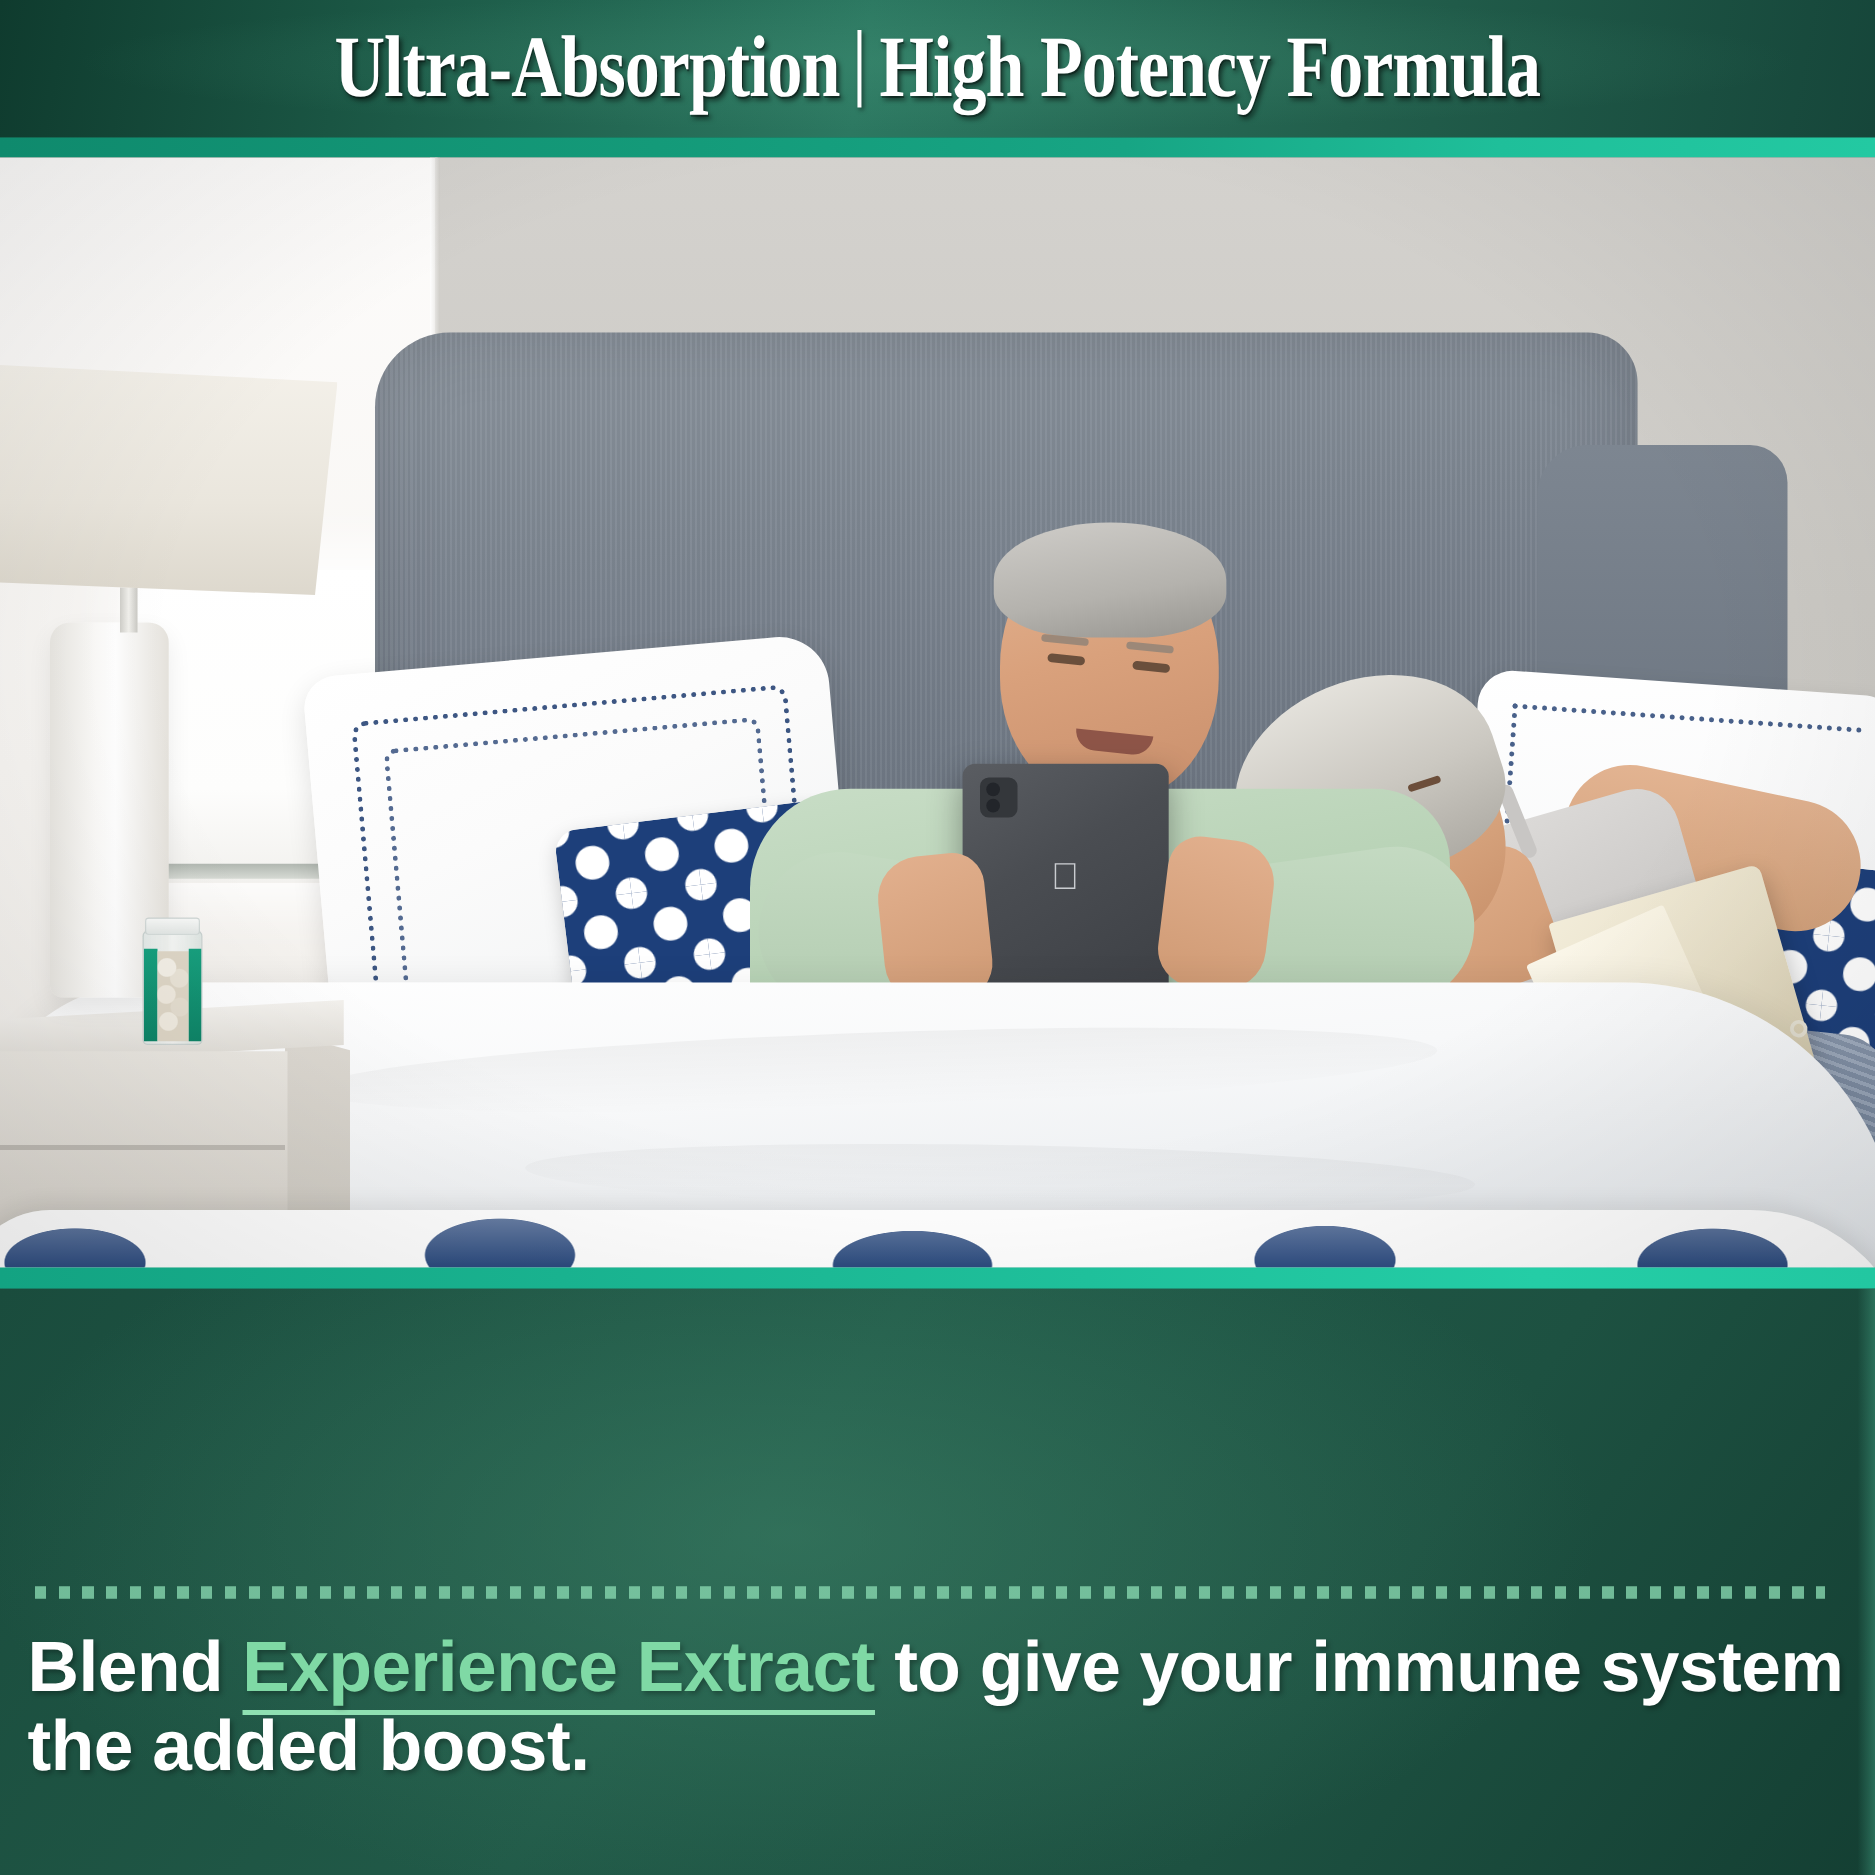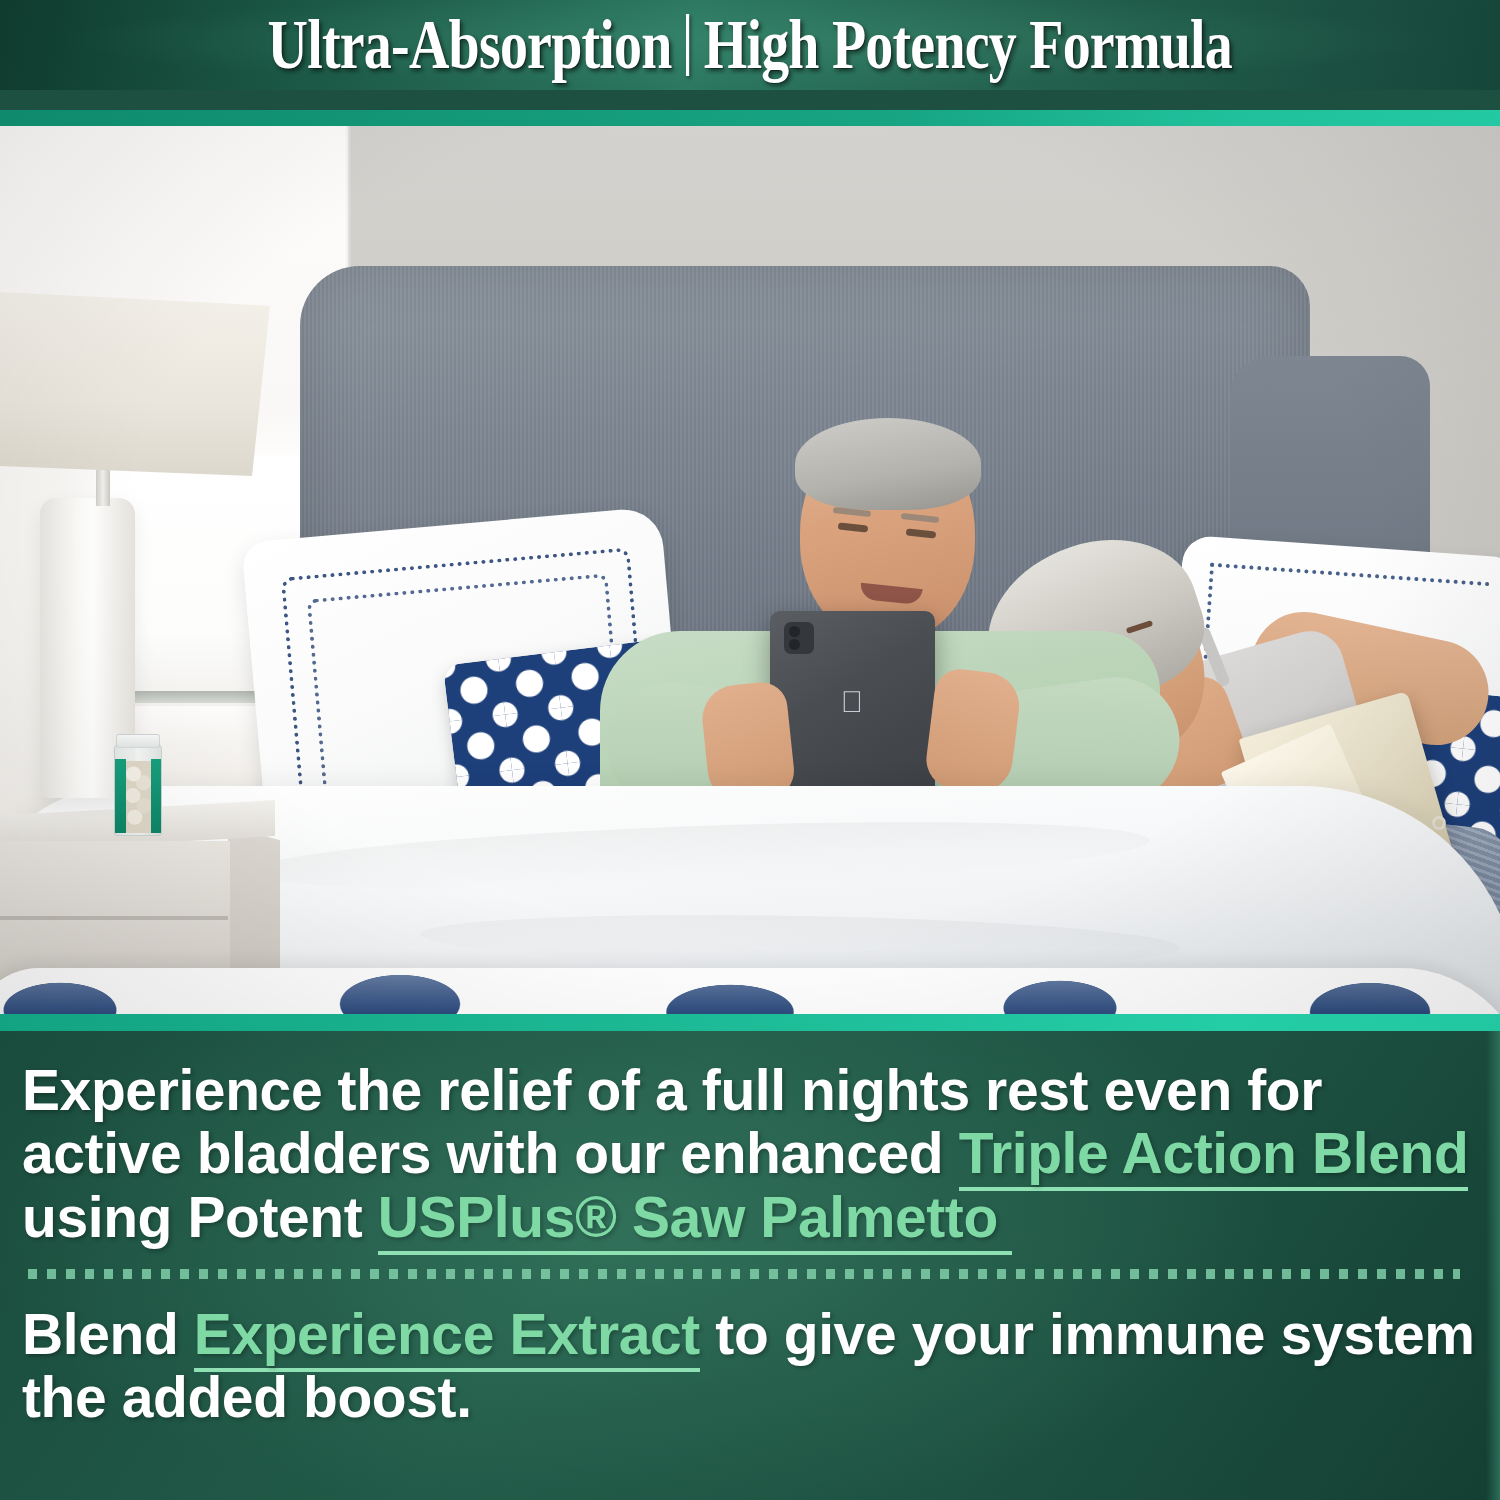--- a/index.html
+++ b/index.html
@@ -6,21 +6,21 @@
   * { margin:0; padding:0; box-sizing:border-box; }
   html, body {
     width:1500px; height:1500px;
     font-family:"Liberation Sans", sans-serif;
     background:#1d5040; overflow:hidden;
   }
   .page { position:relative; width:1500px; height:1500px; }
 
   
   .header-banner {
-    position:absolute; left:0; top:0; width:1500px; height:90px;
+    position:absolute; left:0; top:0; width:1500px; height:110px;
     background:linear-gradient(100deg,#0f3b2e 0%,#1c5a47 22%,#2c7861 46%,#225f4c 72%,#16463a 100%);
     display:flex; align-items:center; justify-content:center;
     overflow:hidden;
   }
   .header-banner::after{
     content:""; position:absolute; left:0; right:0; top:0; height:100%;
     background:radial-gradient(ellipse at 50% 45%, rgba(70,150,122,.35), rgba(0,0,0,0) 65%);
     pointer-events:none;
   }
   .header-title {
@@ -539,21 +539,20 @@
       <div class="blanket-shade"></div>
     </div>
 
     <div class="photo-vignette"></div>
   </div>
 
   <div class="accent-bar-bottom"></div>
 
   <div class="copy-panel">
 
-    <div class="copy-block-1"><span>Experience the relief of a full nights rest even for active bladders with our enhanced </span><span class="hl">Triple Action Blend</span><span> using Potent </span><span class="hl hl-pad">USPlus® Saw Palmetto</span></div>
 
     <div class="dotted-divider"></div>
 
     <div class="copy-block-2"><span>Blend </span><span class="hl">Experience Extract</span><span> to give your immune system the added boost.</span></div>
 
   </div>
 
 </div>
 
 </body></html>

